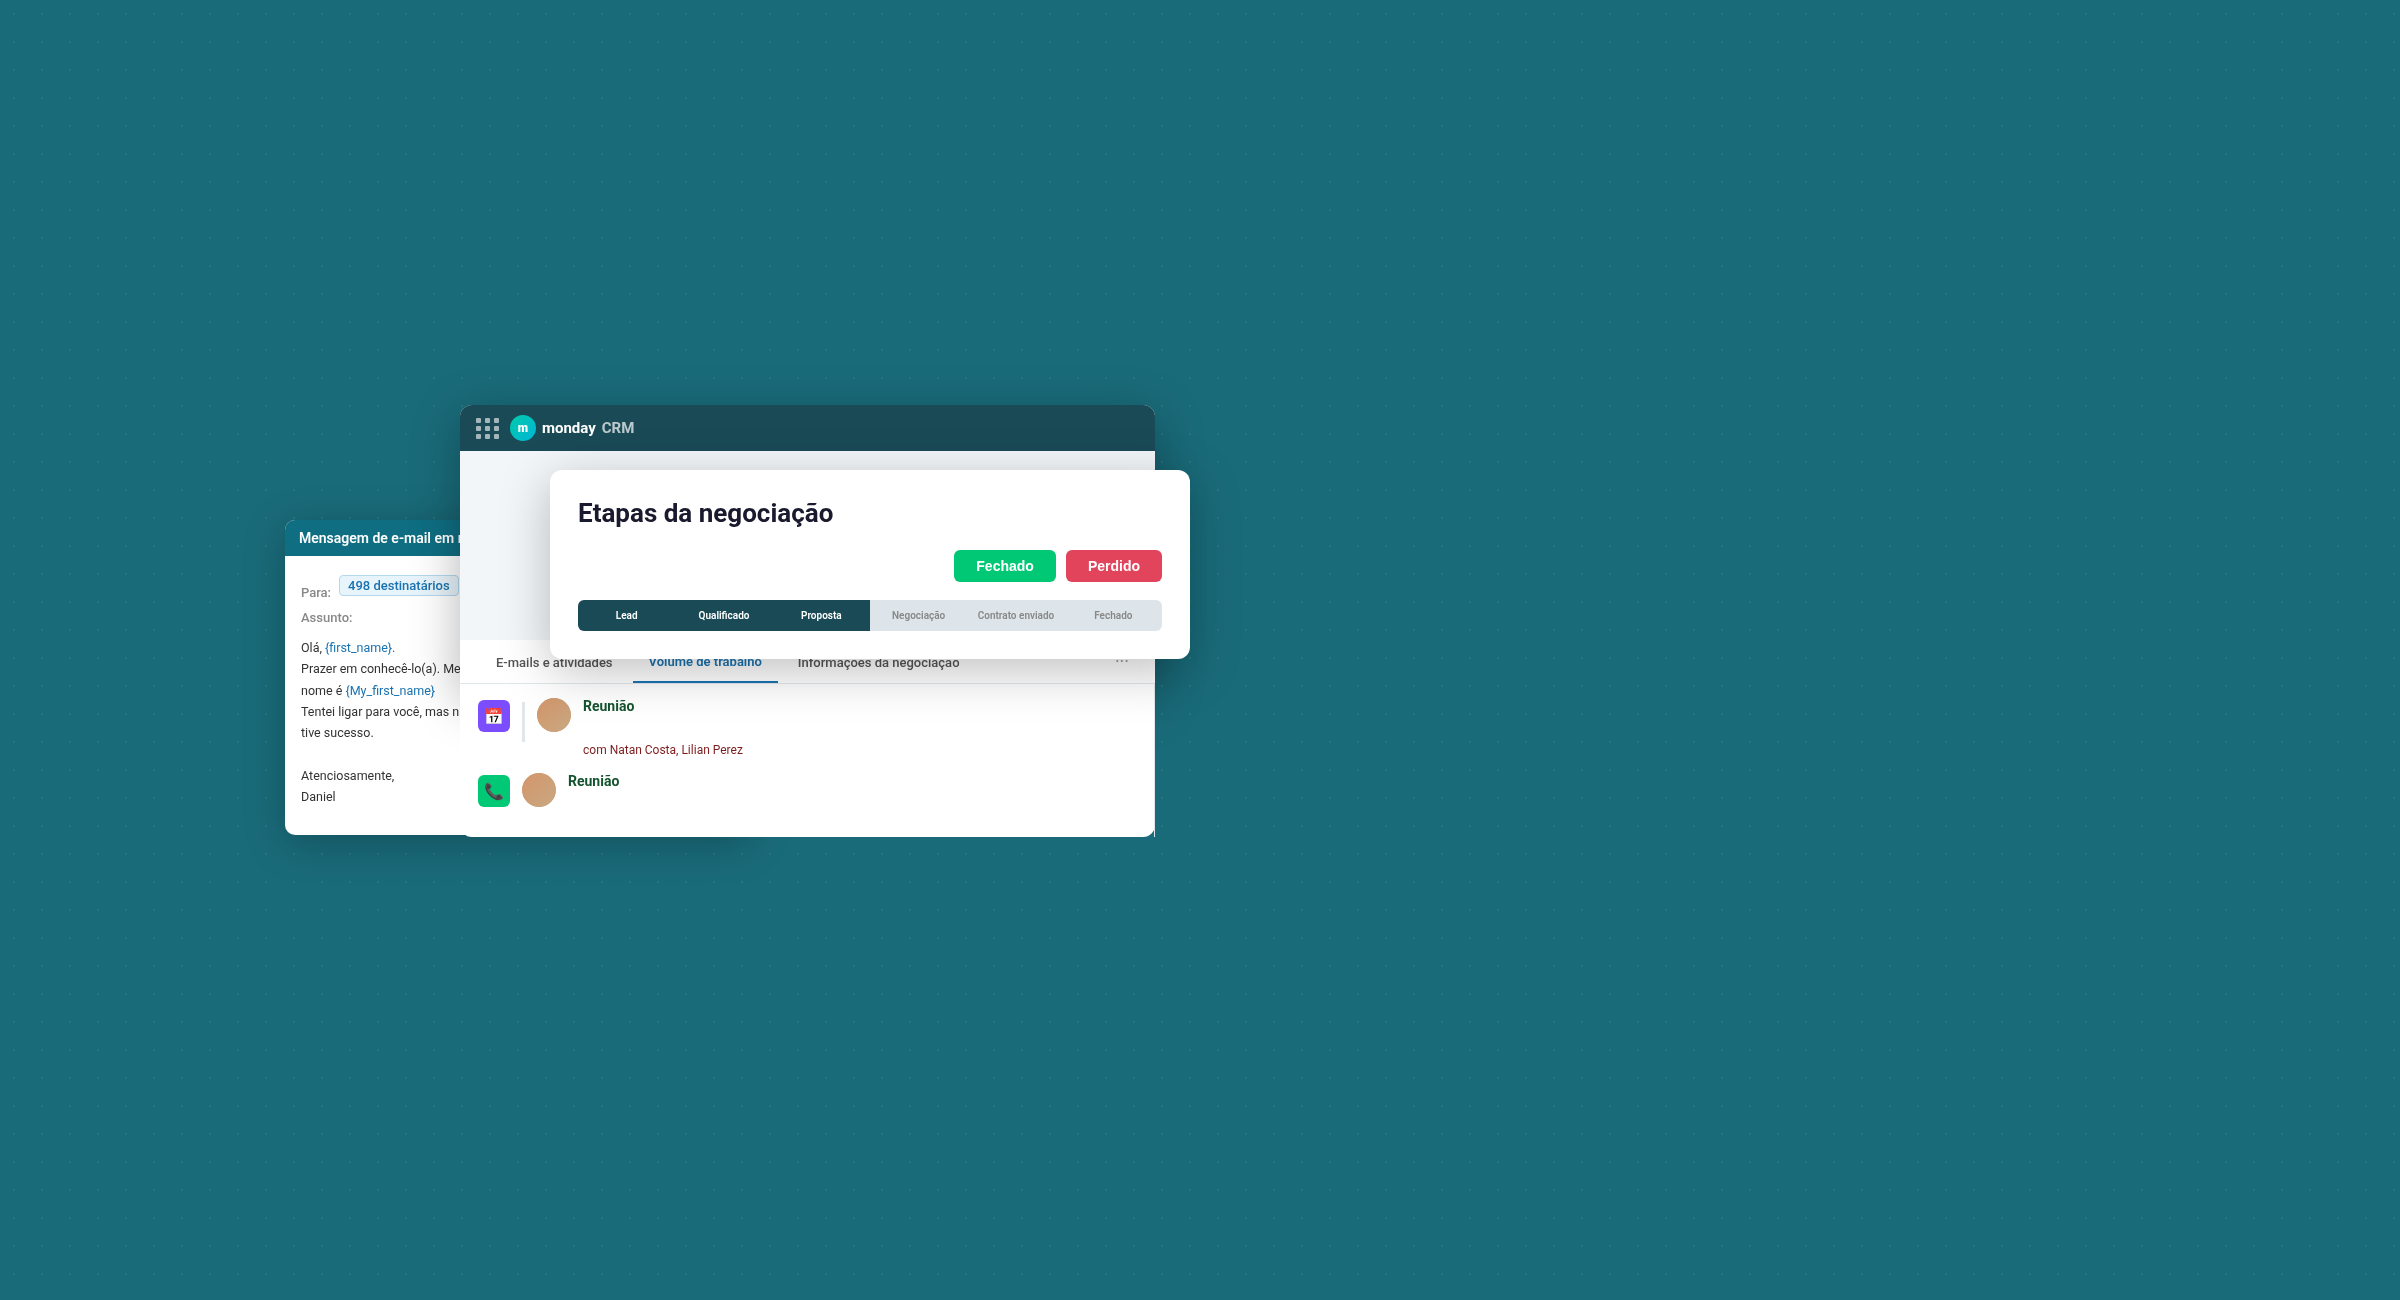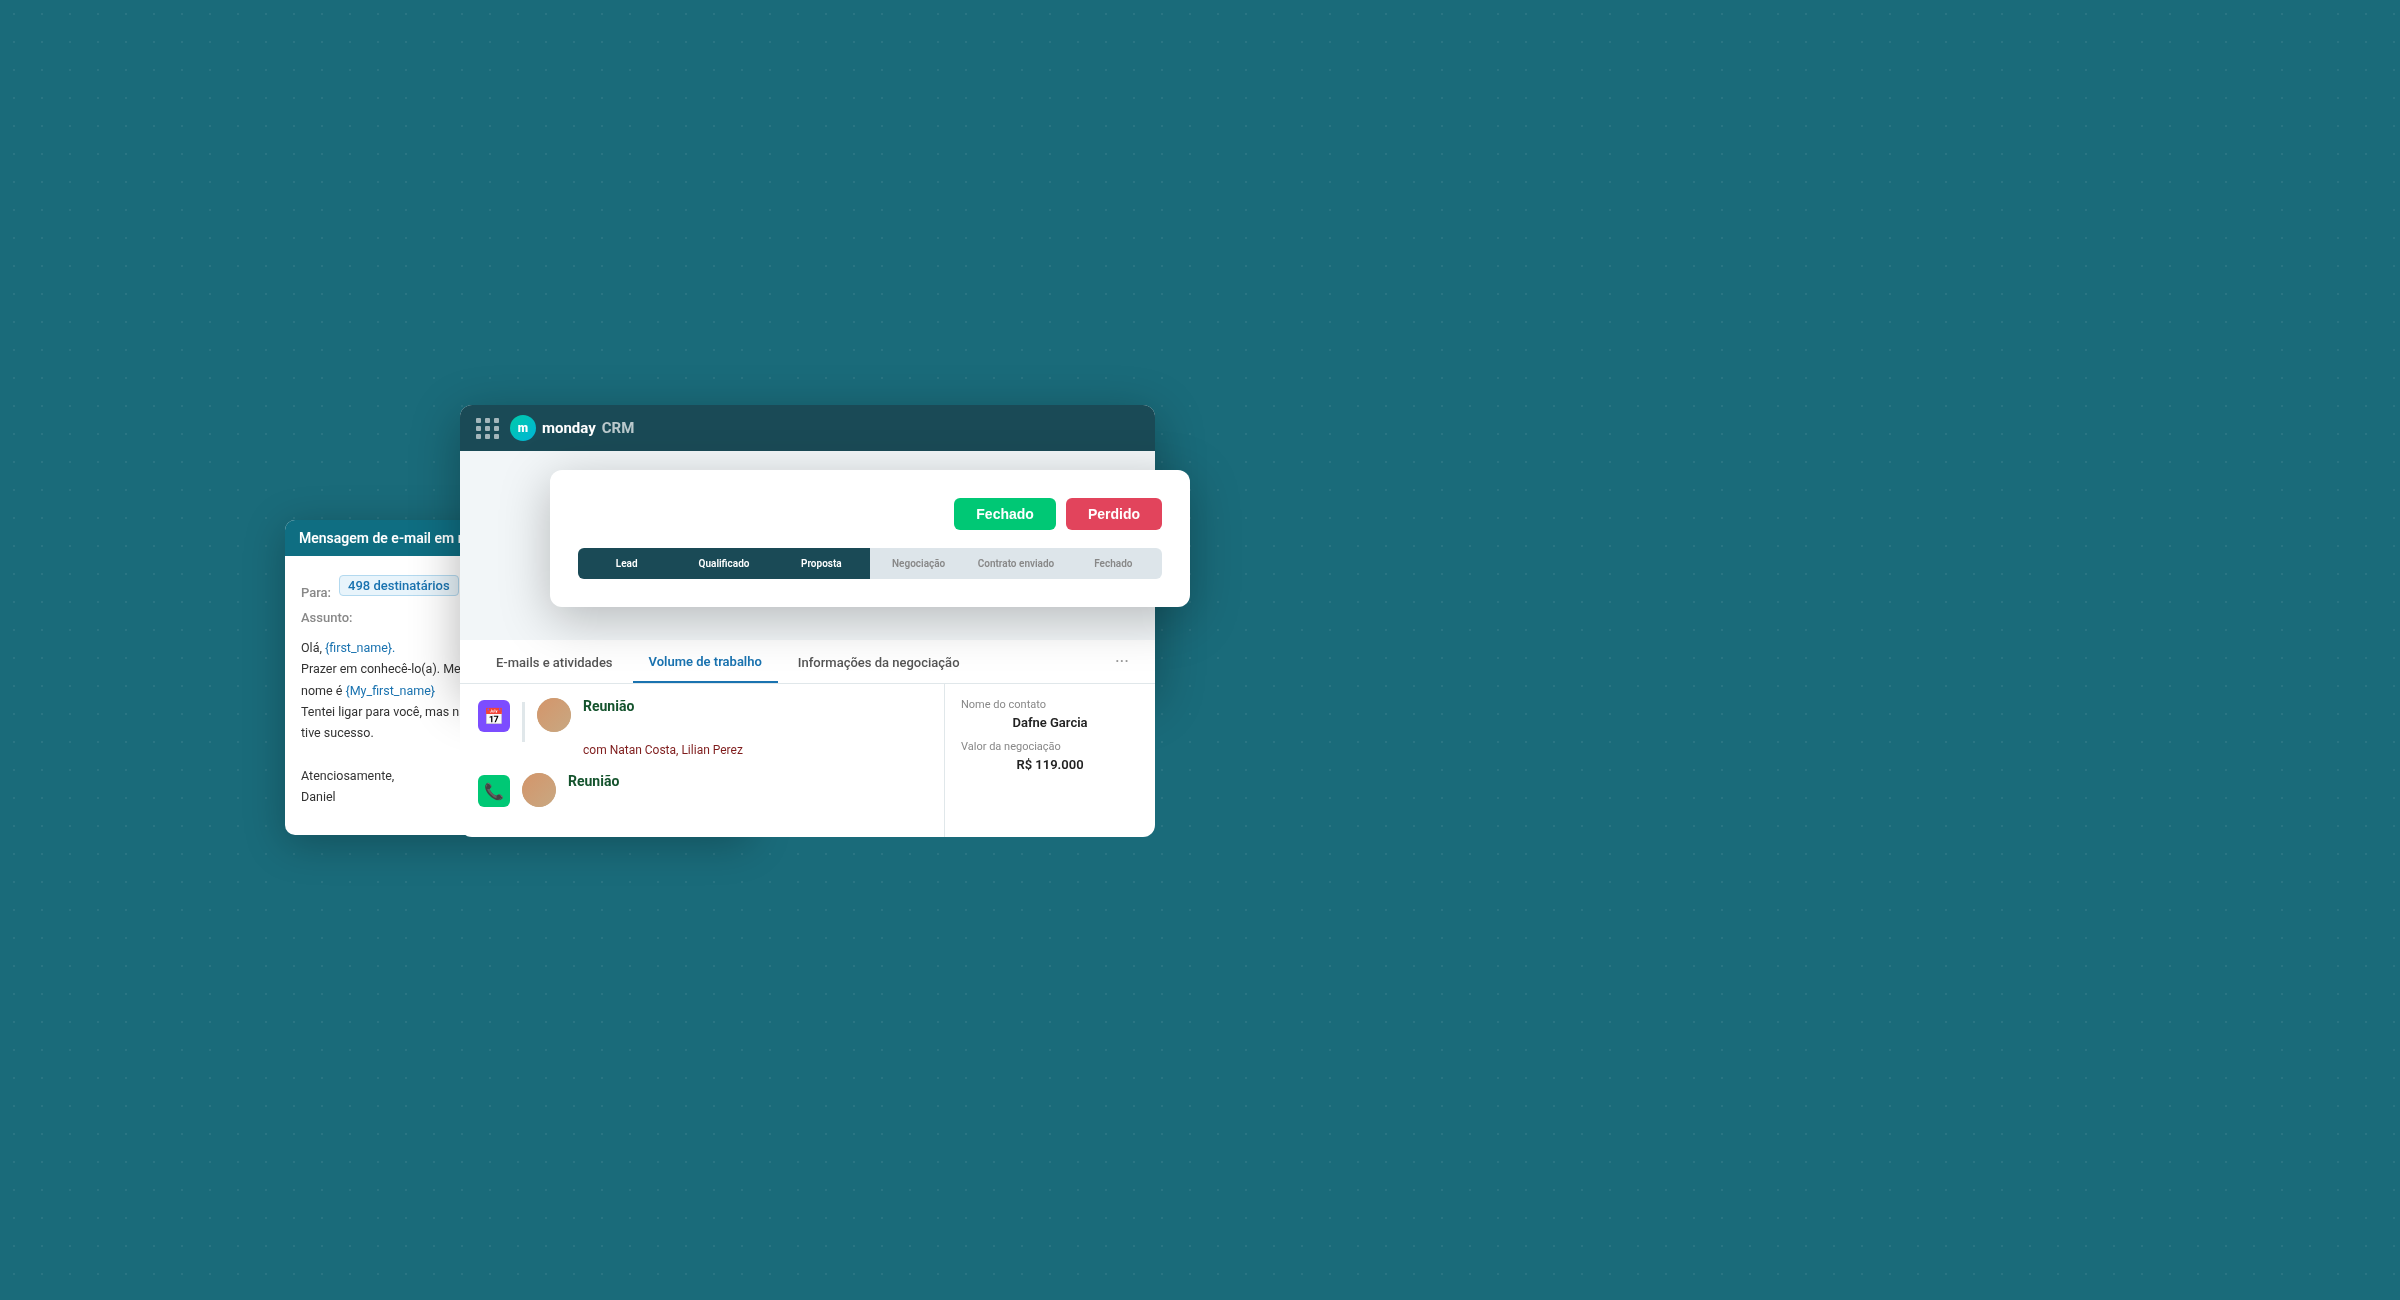--- a/index.html
+++ b/index.html
@@ -453,20 +453,21 @@
     <div class="monday-logo">
       <div class="monday-logo-icon">m</div>
       <span class="monday-logo-text">monday</span>
       <span class="monday-logo-crm"> CRM</span>
     </div>
   </div>
   <div class="crm-content" style="height:240px;"></div>
 </div>
 
 <div class="deal-stages-modal">
+  <div class="deal-stages-title">Etapas da negociação</div>
   <div class="deal-stages-action-row">
     <button class="btn-fechado">Fechado</button>
     <button class="btn-perdido">Perdido</button>
   </div>
   <div class="stages-pipeline">
     <div class="stage-item stage-active-dark" style="border-radius:6px 0 0 6px;">Lead</div>
     <div class="stage-item stage-active-dark">Qualificado</div>
     <div class="stage-item stage-active-dark">Proposta</div>
     <div class="stage-item stage-inactive">Negociação</div>
     <div class="stage-item stage-inactive">Contrato enviado</div>
@@ -505,20 +506,14 @@
       <div class="activity-item">
         <div class="activity-icon activity-icon-green">📞</div>
         <div class="activity-avatar">
           <div class="avatar-img"></div>
         </div>
         <div class="activity-info">
           <h4>Reunião</h4>
         </div>
       </div>
     </div>
-    <div class="crm-sidebar">
-      <div class="sidebar-field-label">Nome do contato</div>
-      <div class="sidebar-field-value">Dafne Garcia</div>
-      <div class="sidebar-field-label">Valor da negociação</div>
-      <div class="sidebar-field-value">R$ 119.000</div>
-    </div>
   </div>
 </div>
 
 </body></html>

